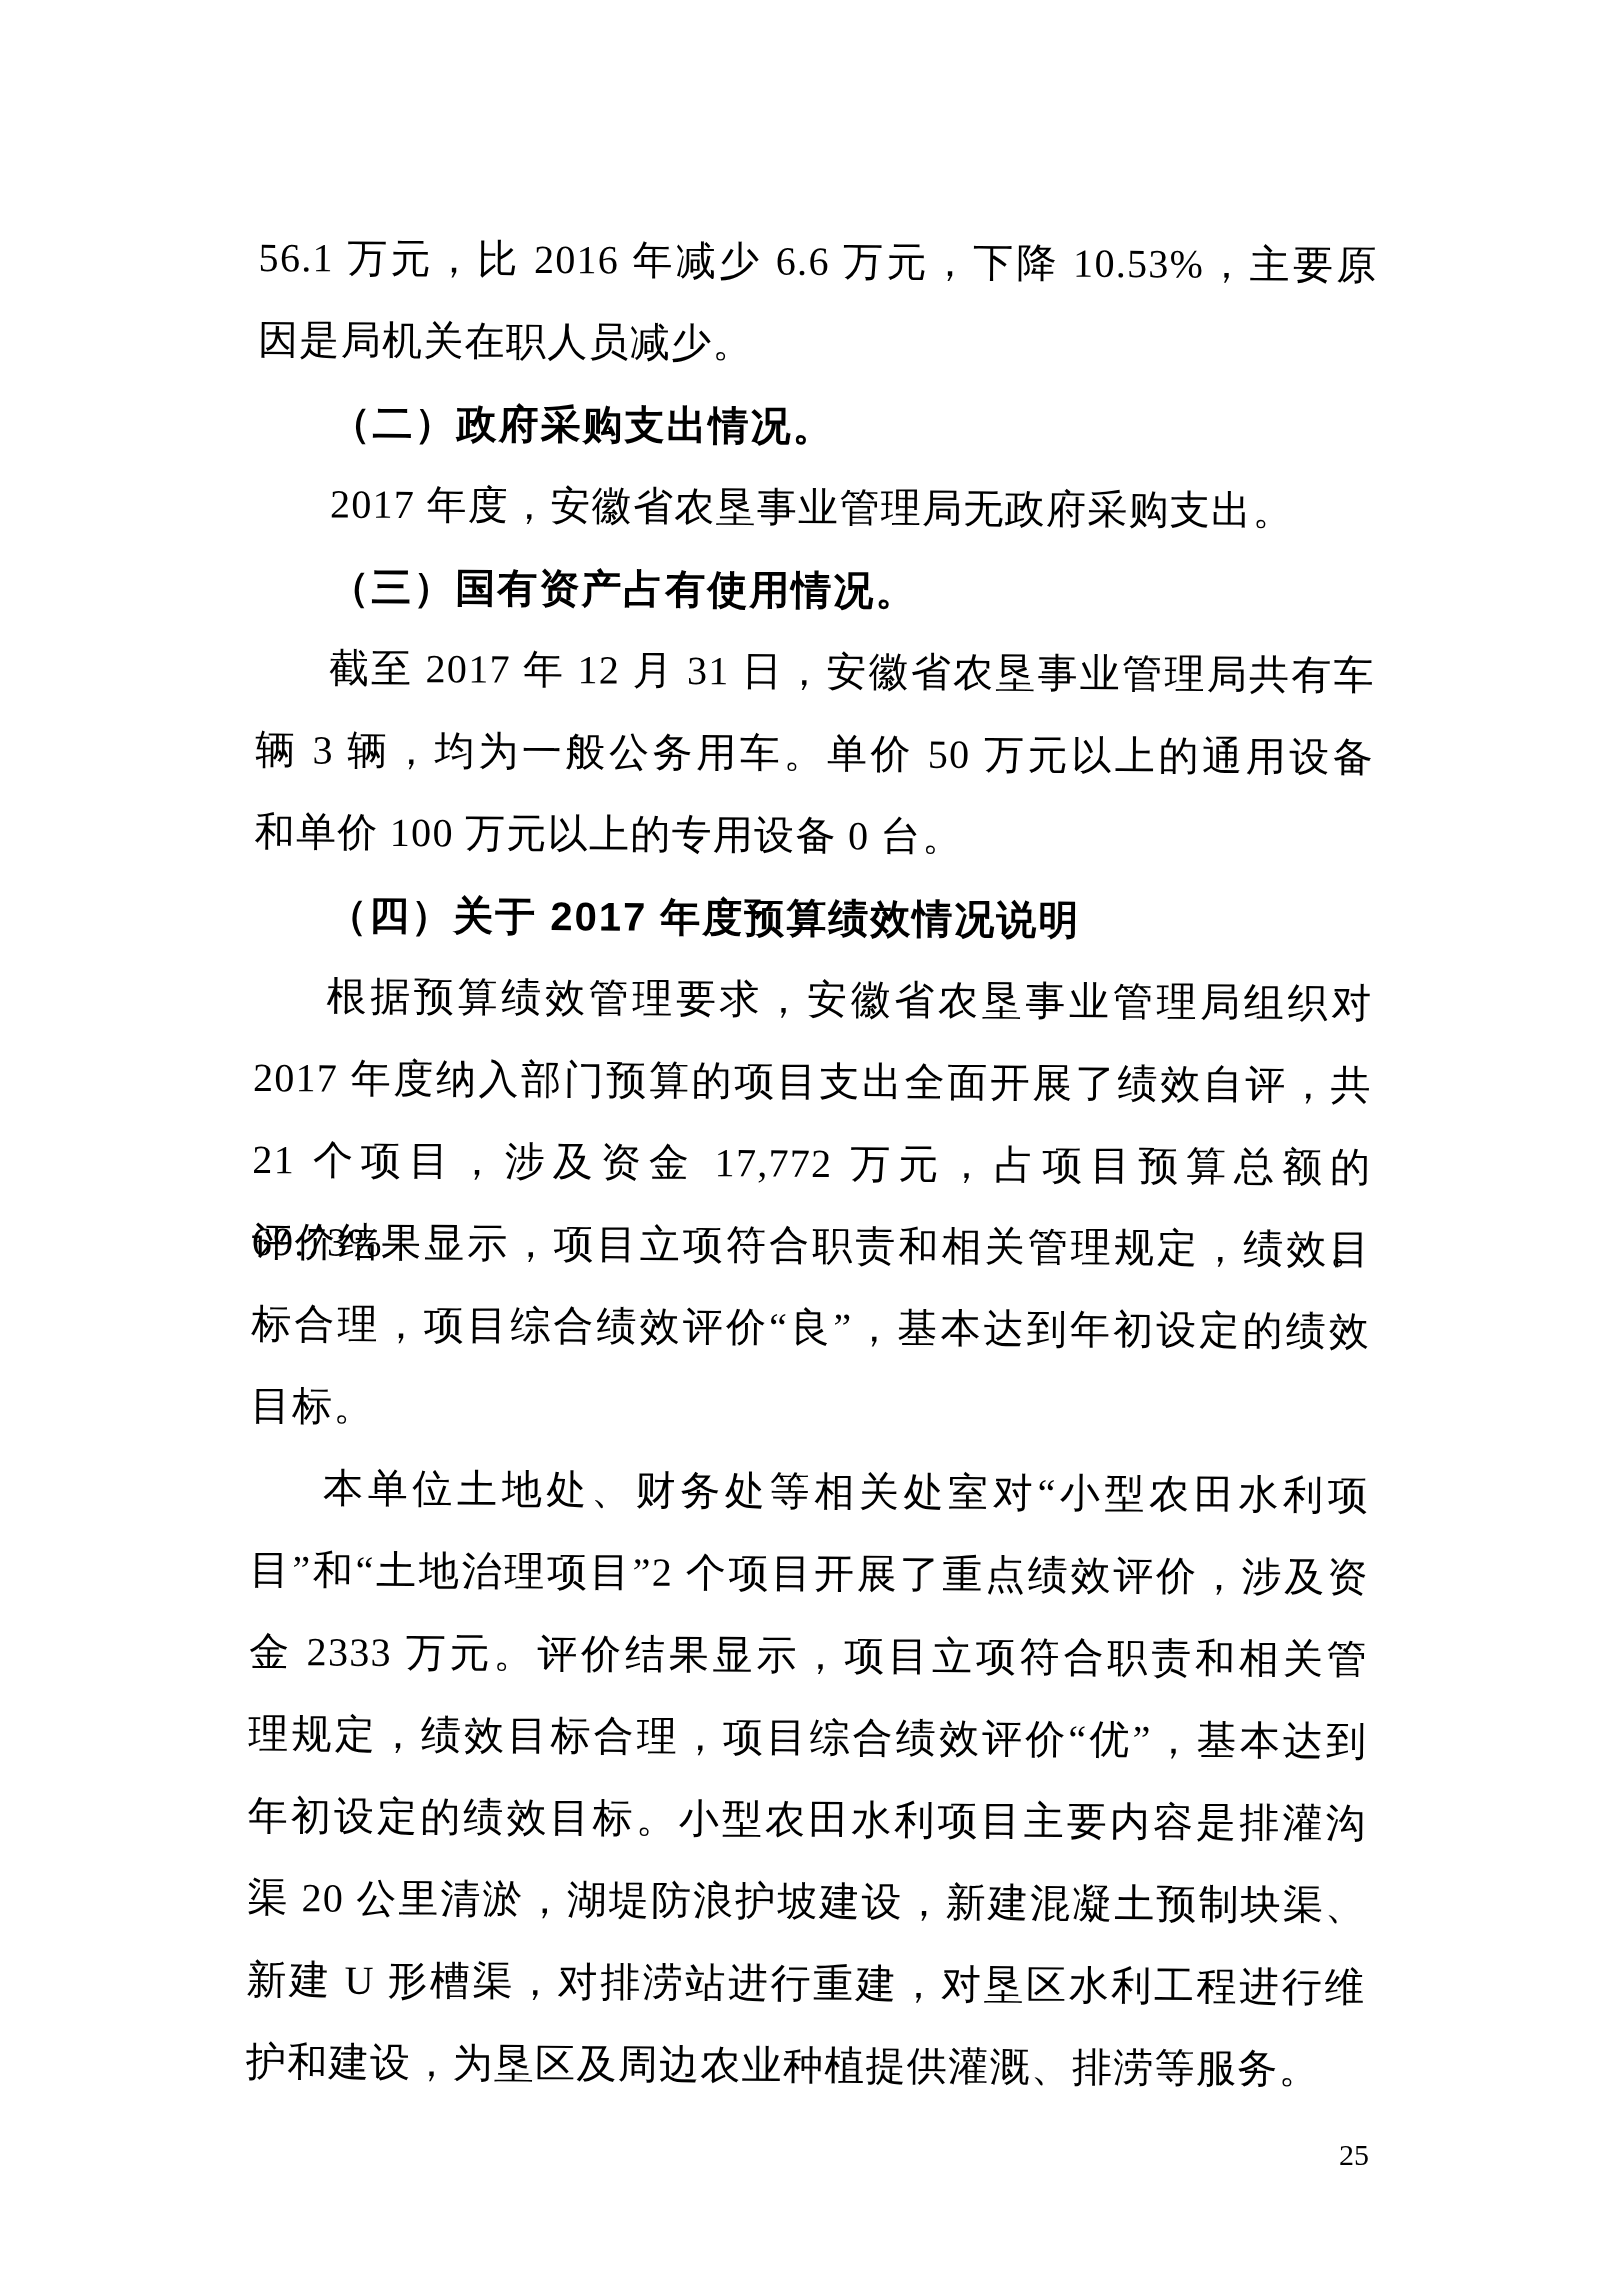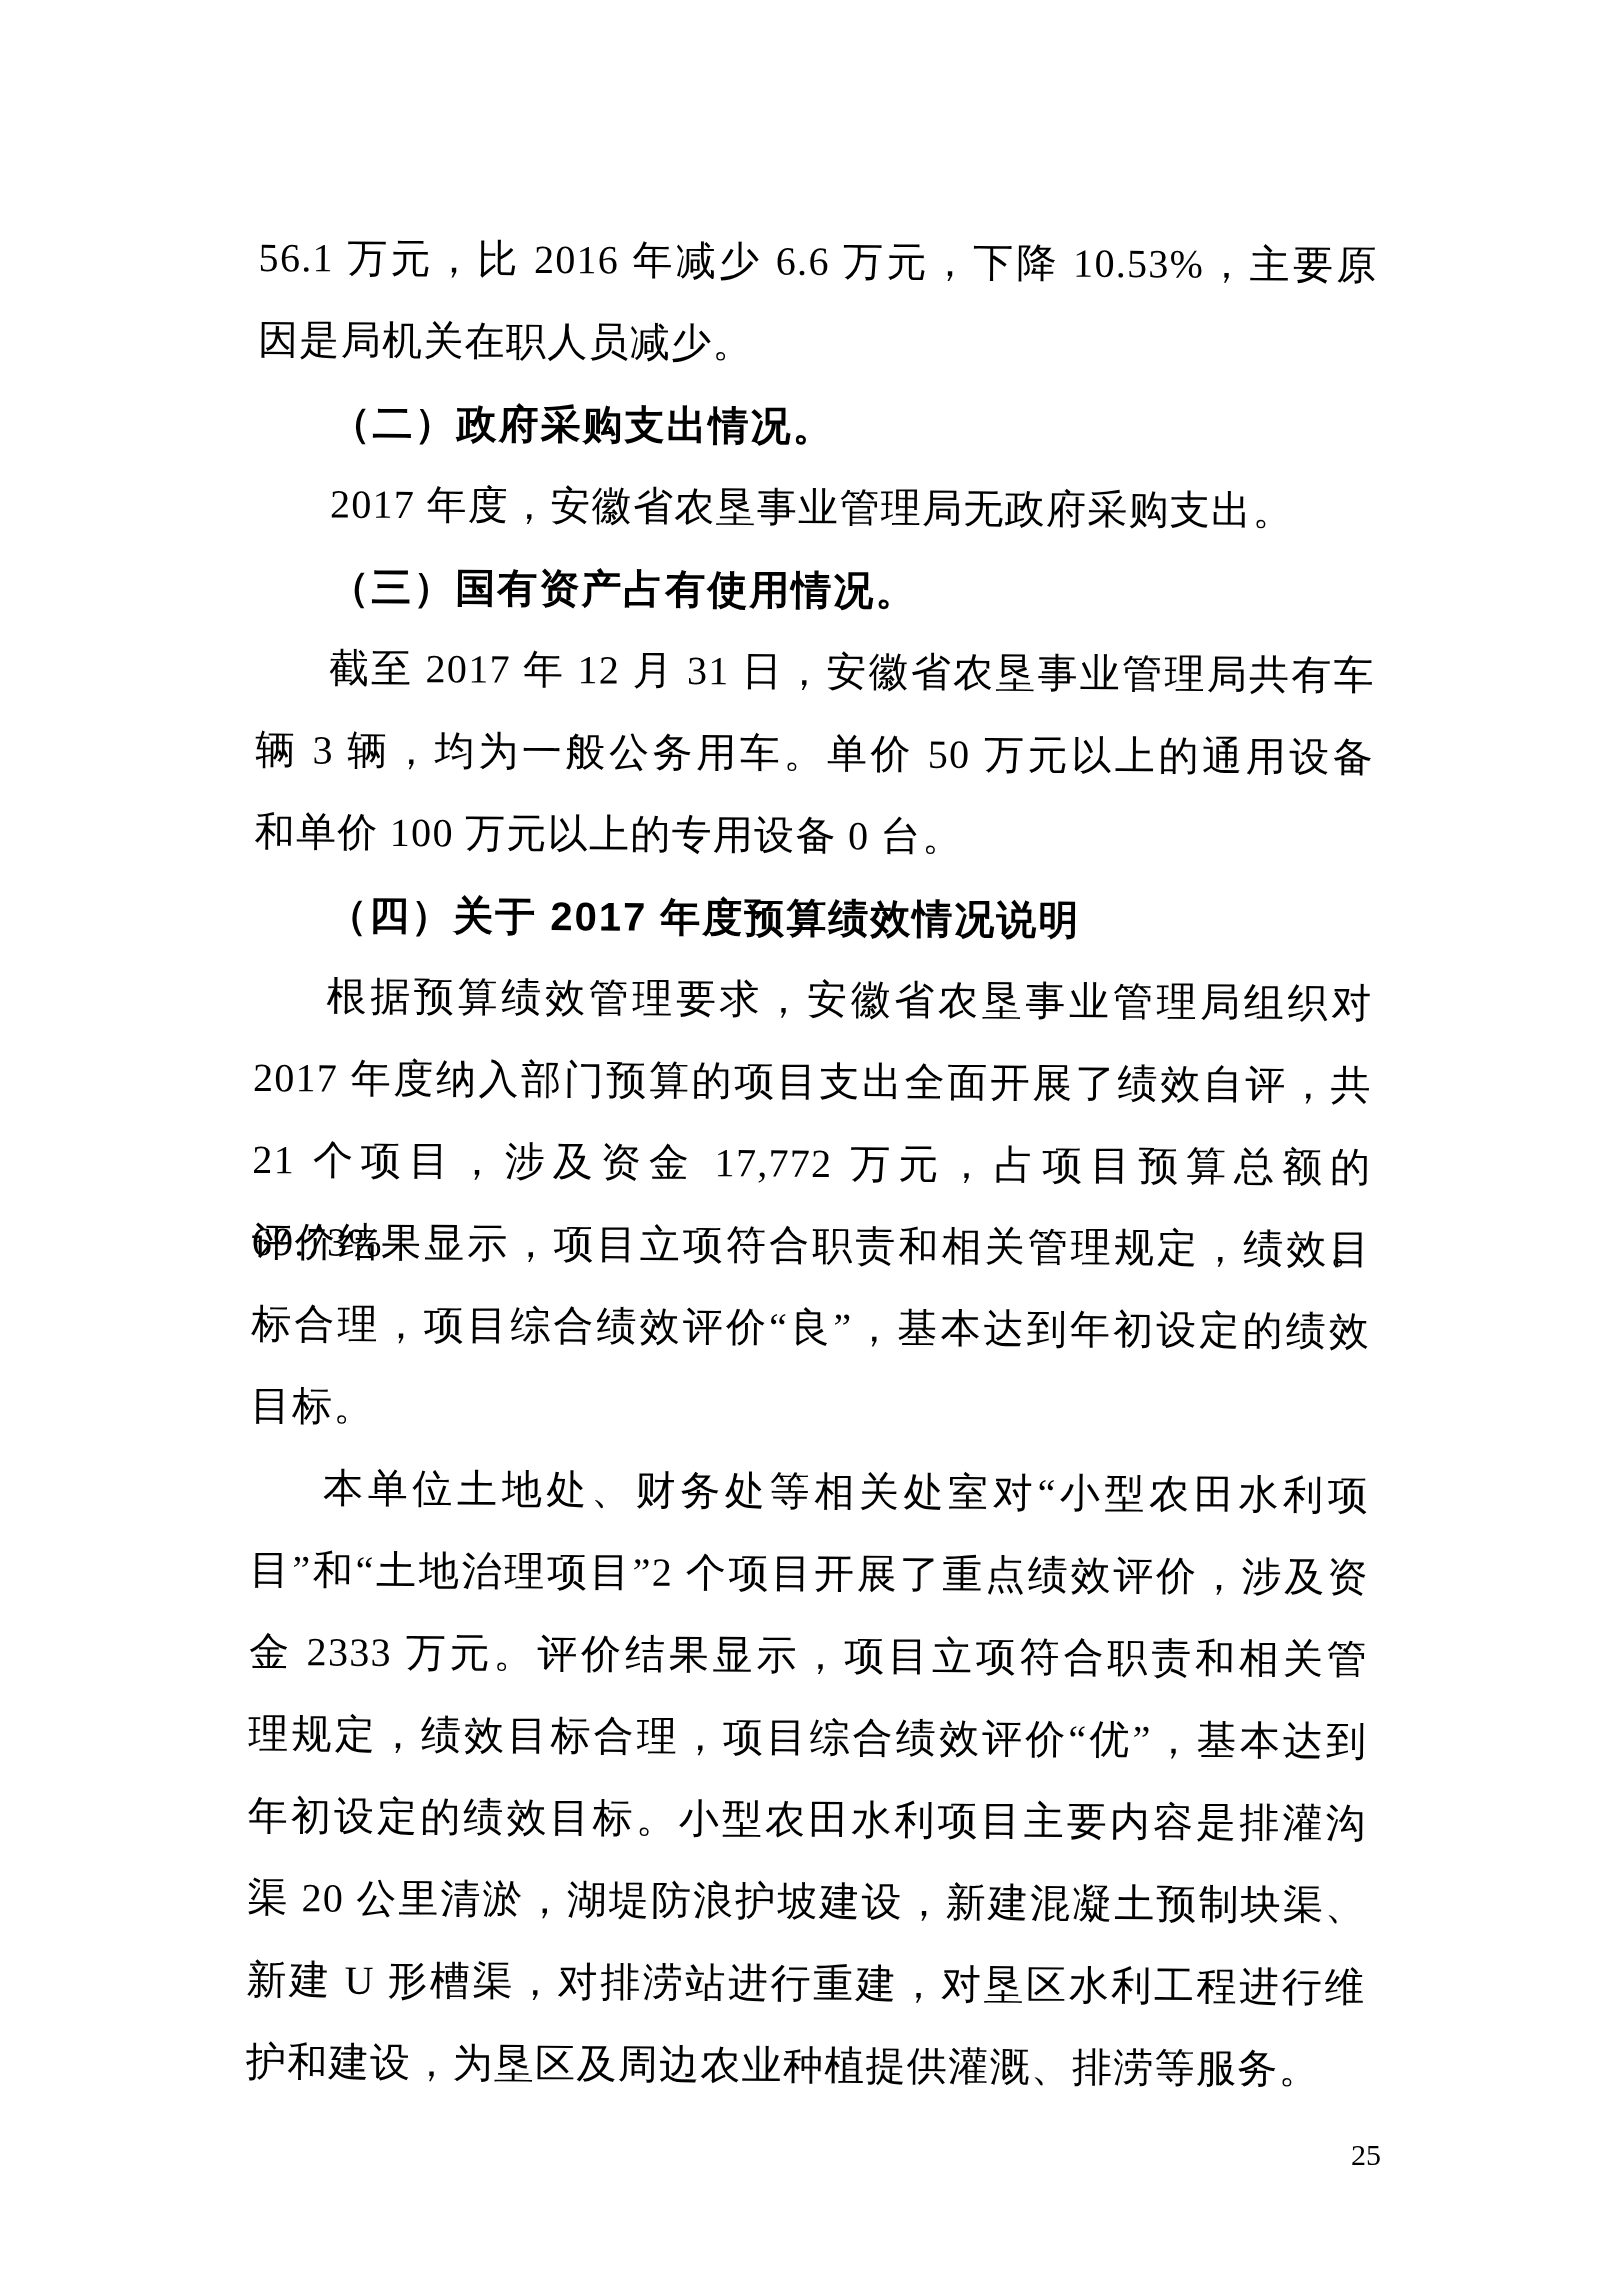--- a/index.html
+++ b/index.html
@@ -53,21 +53,20 @@
     letter-spacing: 2px;
   }
   .page-number {
     position: absolute;
     left: 1339px;
     top: 2140px;
     font-size: 30px;
     line-height: 30px;
     color: #000000;
     font-family: "Liberation Serif", "DejaVu Serif", serif;
-    margin-left: 12px;
   }
 </style>
 </head>
 <body>
 
 <div class="scan-page">
   <div class="text-block">
       <div class="text-line justify">56.1 万元，比 2016 年减少 6.6 万元，下降 10.53%，主要原</div>
       <div class="text-line">因是局机关在职人员减少。</div>
       <div class="text-line heading indent">（二）政府采购支出情况。</div>

